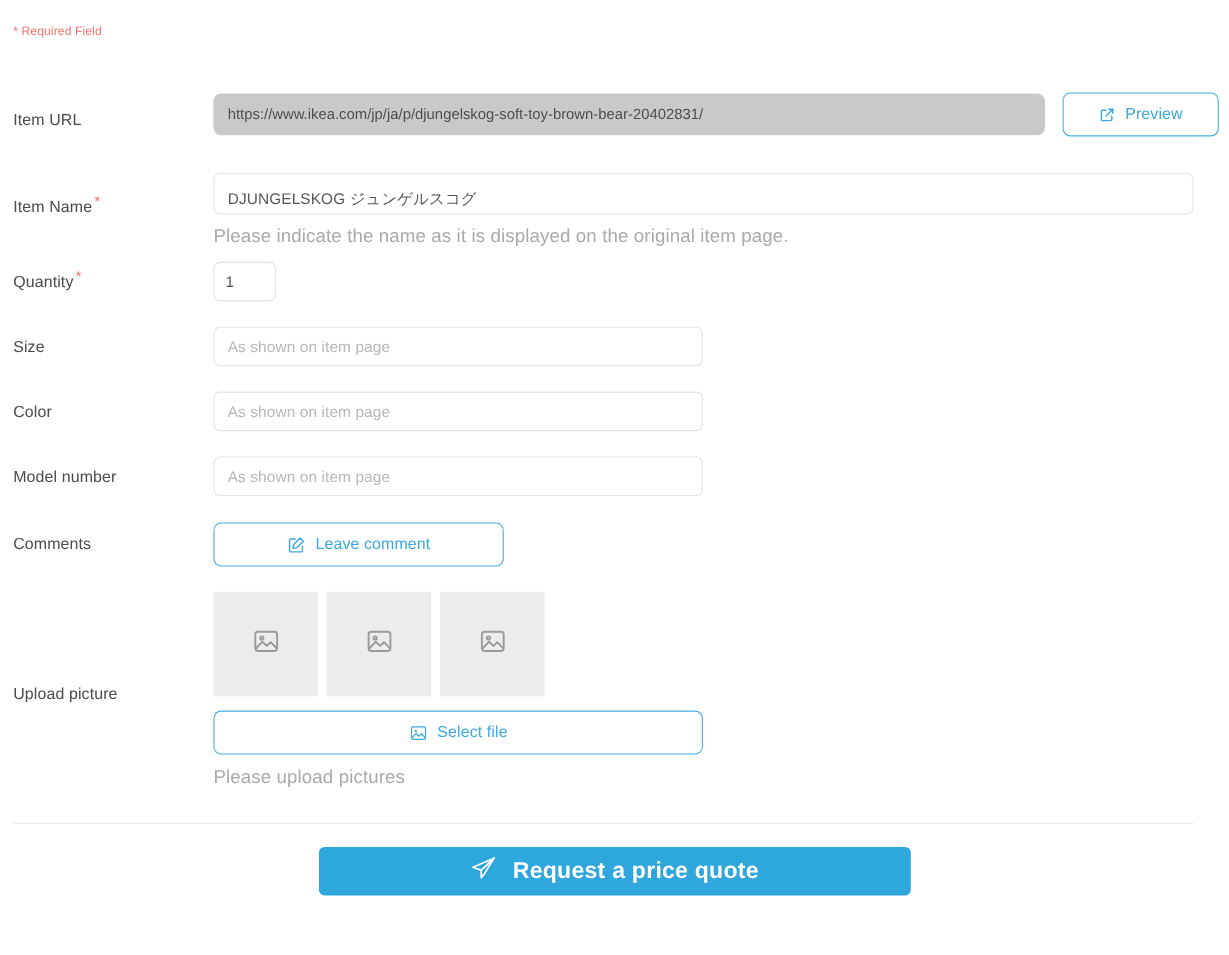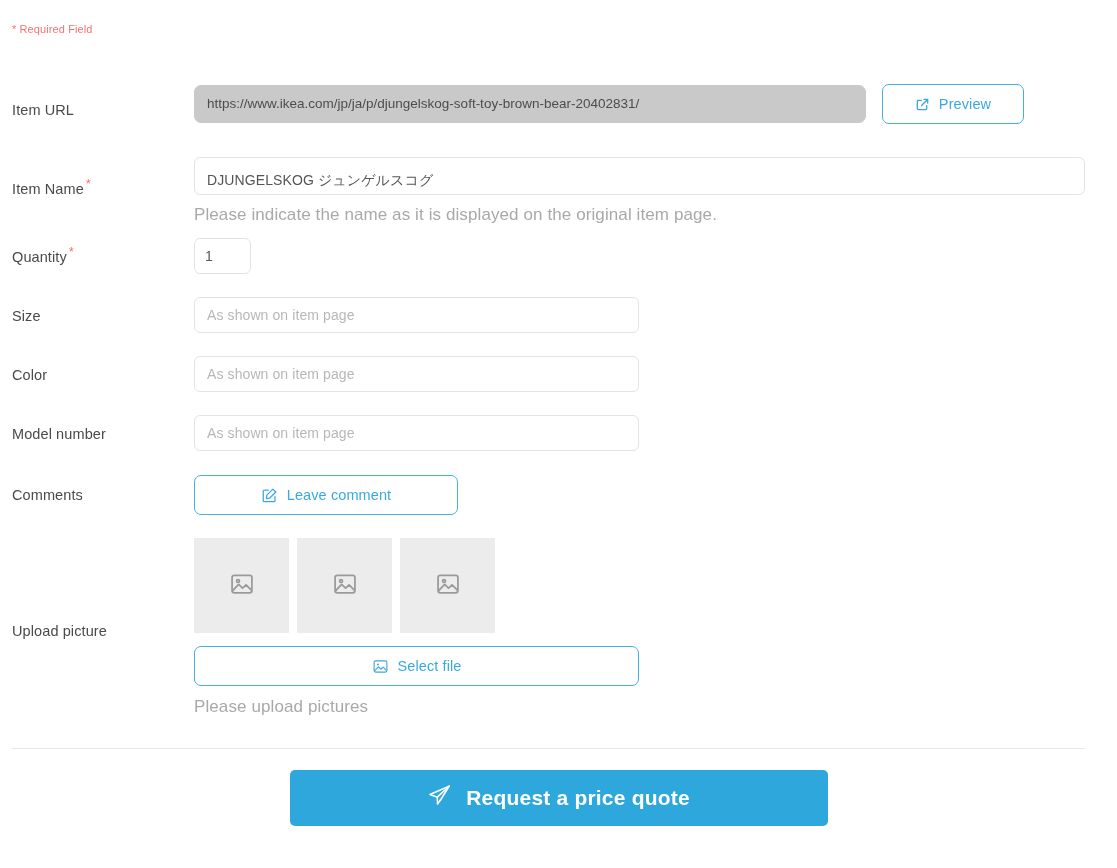--- a/index.html
+++ b/index.html
@@ -72,21 +72,21 @@
     padding: 4px 12px;
     height: 36px;
     line-height: 34px;
     outline: none;
     letter-spacing: 0.1px;
   }
   .text-input::placeholder { color: #b7b7b7; }
   .text-input.big { height: 38px; line-height: 36px; }
 
   .input-url {
-    width: 672px;
+    width: 756px;
     height: 38px;
     line-height: 36px;
     background: #c9c9c9;
     border: 1px solid #c9c9c9;
     border-radius: 7px;
     color: #4d4d4d;
     font-size: 13.5px;
     padding: 0 12px;
     overflow: hidden;
     white-space: nowrap;
@@ -152,21 +152,21 @@
   .submit-wrap {
     position: absolute;
     left: 0;
     top: 770px;
     width: 1117px;
     display: flex;
     justify-content: center;
   }
   .btn-submit {
     width: 538px;
-    height: 56px;
+    height: 44px;
     background: #2ea7dd;
     border: none;
     border-radius: 5px;
     color: #ffffff;
     font-size: 21px;
     font-weight: bold;
     letter-spacing: 0.2px;
     display: inline-flex;
     align-items: center;
     justify-content: center;

